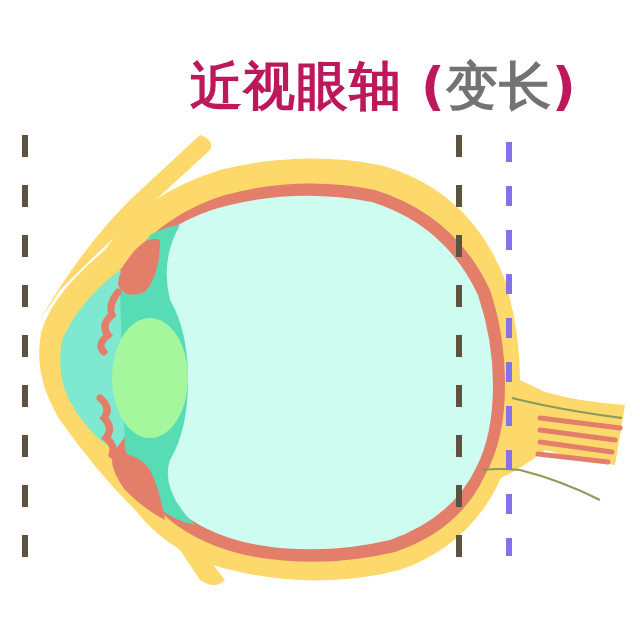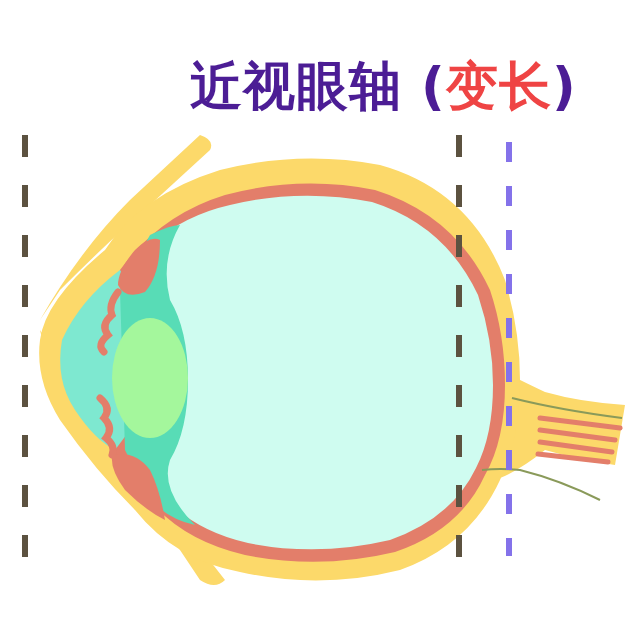--- a/index.html
+++ b/index.html
@@ -1,19 +1,19 @@
 <!DOCTYPE html>
 <html><head>
 <meta charset="utf-8">
 <style>
   html,body{margin:0;padding:0;background:#ffffff;}
   #root{position:relative;width:640px;height:640px;overflow:hidden;background:#fff;}
   #title{position:absolute;left:190px;top:52px;font-family:"DejaVu Sans",sans-serif;font-size:52px;font-weight:bold;white-space:nowrap;letter-spacing:1px;}
-  #title .blue{color:#4c1d95;}
-  #title .red{color:#ef4444;}
+  #title .blue{color:#be185d;}
+  #title .red{color:#737373;}
   svg{position:absolute;left:0;top:0;}
 </style>
 </head>
 <body>
 
 <div id="root">
   <div id="title">
     <span class="blue">近视眼轴</span><span class="blue"> (</span><span class="red">变长</span><span class="blue">)</span>
   </div>
 

